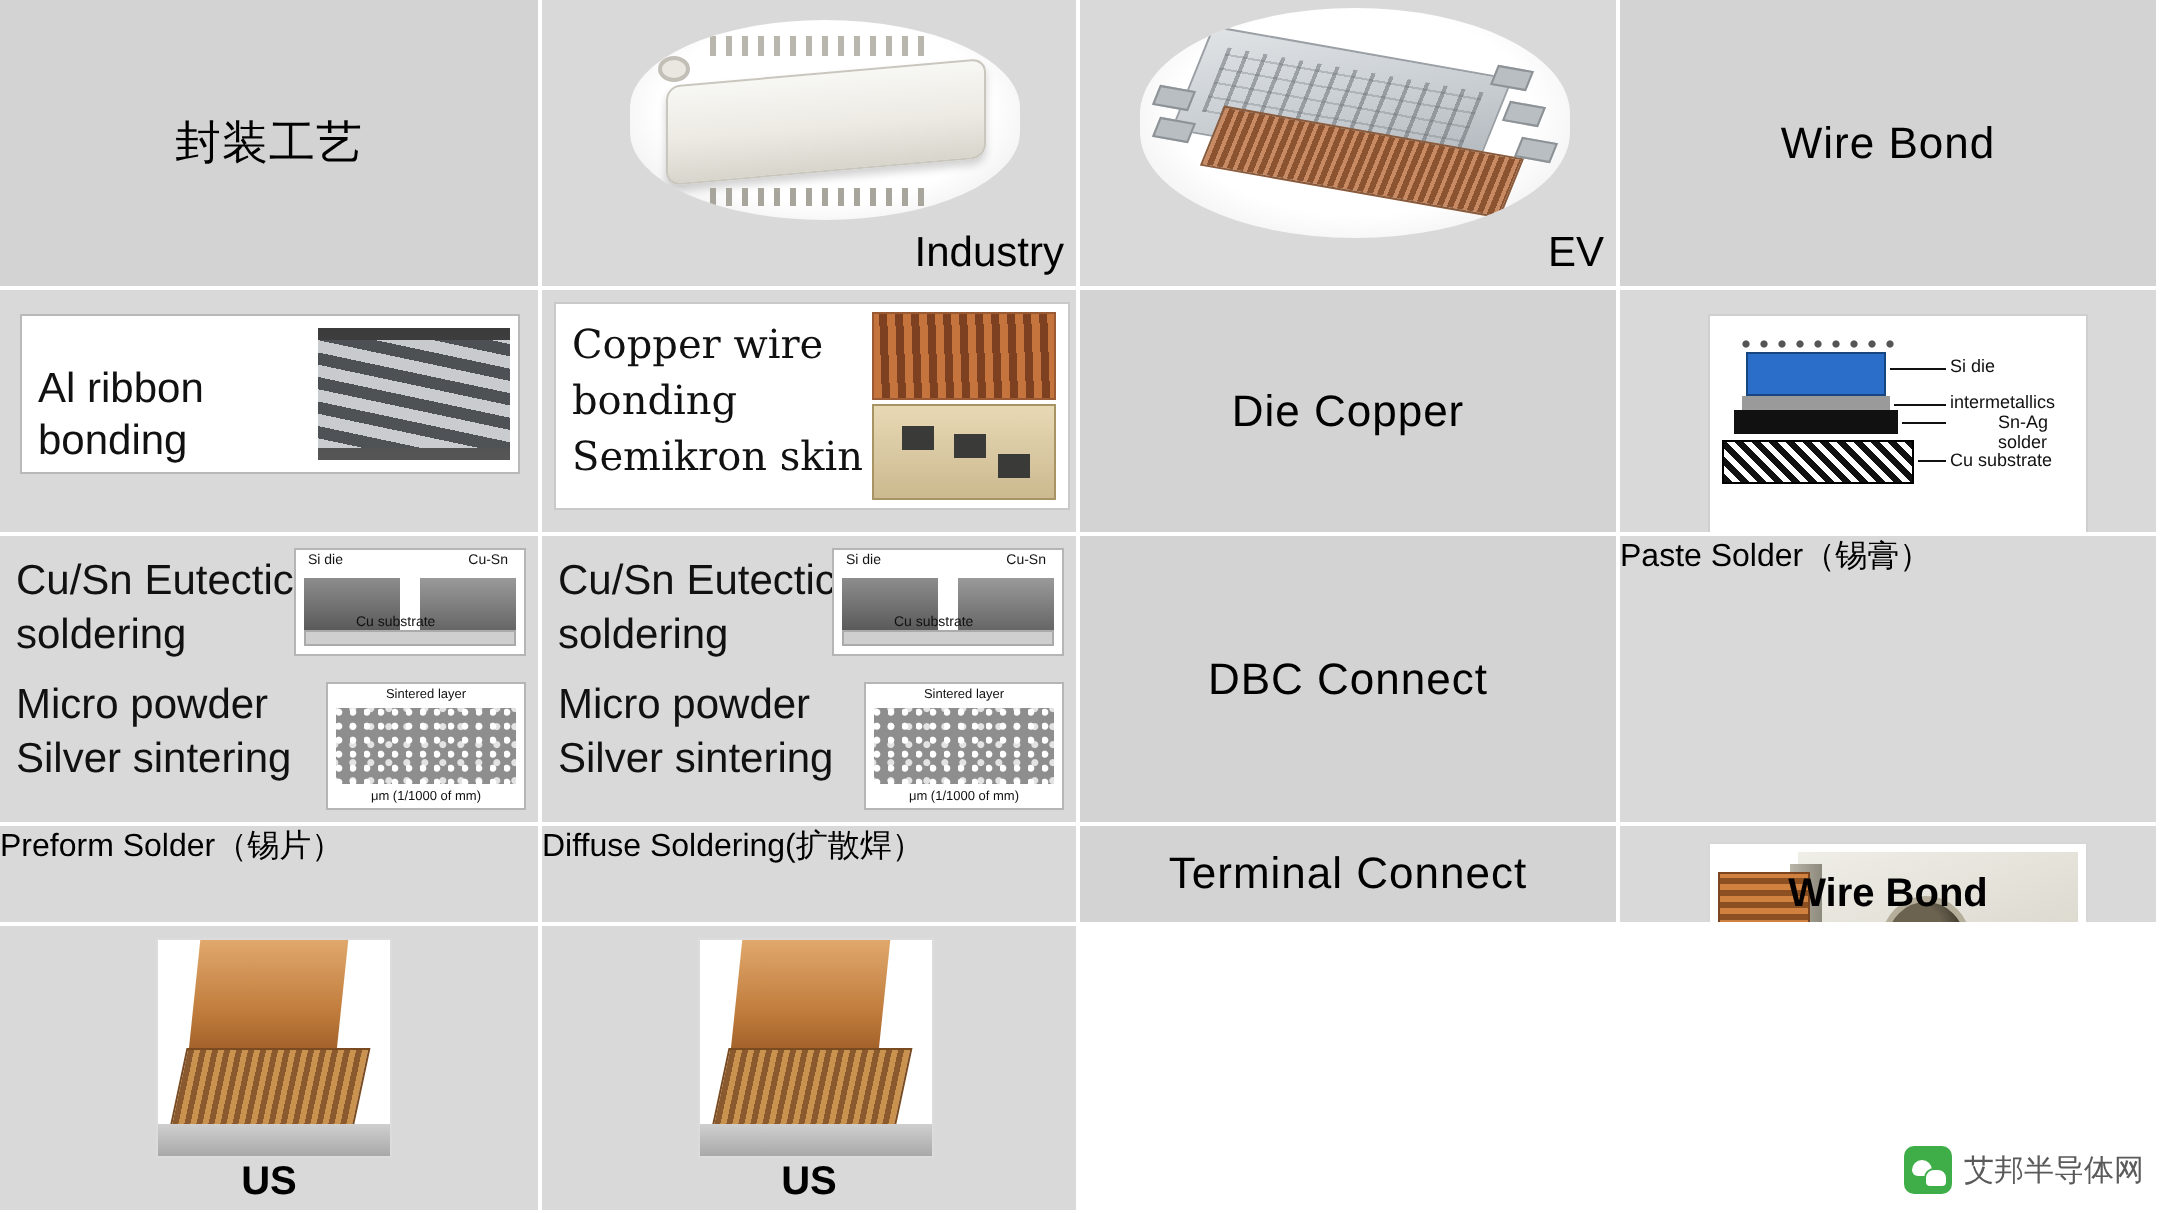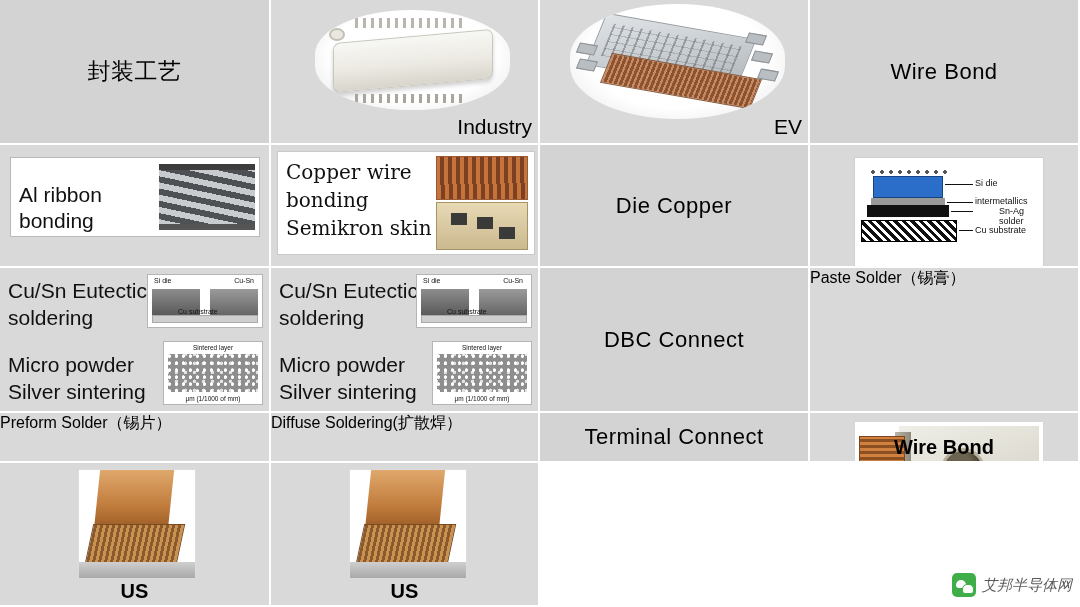--- a/index.html
+++ b/index.html
@@ -240,21 +240,21 @@
   }
   .die-diagram .ln {
     position: absolute; height: 1px; background: #111;
   }
 
   .cu-sn-cell .txt1 {
     position: absolute; left: 8px; top: 10px; width: 170px;
     font-size: 21px; line-height: 1.28; color: #111;
   }
   .cu-sn-cell .txt2 {
-    position: absolute; left: 8px; top: 84px; width: 180px;
+    position: absolute; left: 8px; top: 72px; width: 180px;
     font-size: 21px; line-height: 1.28; color: #111;
   }
   .cu-sn-cell .img-top {
     position: absolute; right: 6px; top: 6px; width: 116px; height: 54px;
     background: #fff; border: 1px solid #b5b5b5;
   }
   .cu-sn-cell .img-top .sem {
     position: absolute; left: 4px; top: 14px; width: 48px; height: 26px;
     background: linear-gradient(180deg,#8d8d8d,#5a5a5a);
   }
@@ -347,21 +347,21 @@
   }
   .watermark .wm-logo:before{
     content:""; position:absolute; left:4px; top:7px; width:10px; height:8px;
     border-radius: 5px 5px 3px 3px; background:#fff;
   }
   .watermark .wm-logo:after{
     content:""; position:absolute; left:10px; top:11px; width:10px; height:8px;
     border-radius: 5px 5px 3px 3px; background:#fff; border:1px solid #3fae49;
   }
   .watermark .wm-text {
-    font-size: 15px; color: #5a5a5a; font-style: italic;
+    font-size: 15px; color: #5a5a5a;
   }
 </style>
 </head>
 <body>
 
 <div id="page">
   <div class="table">
 
     <div class="cell label-cell cn">封装工艺</div>
 

